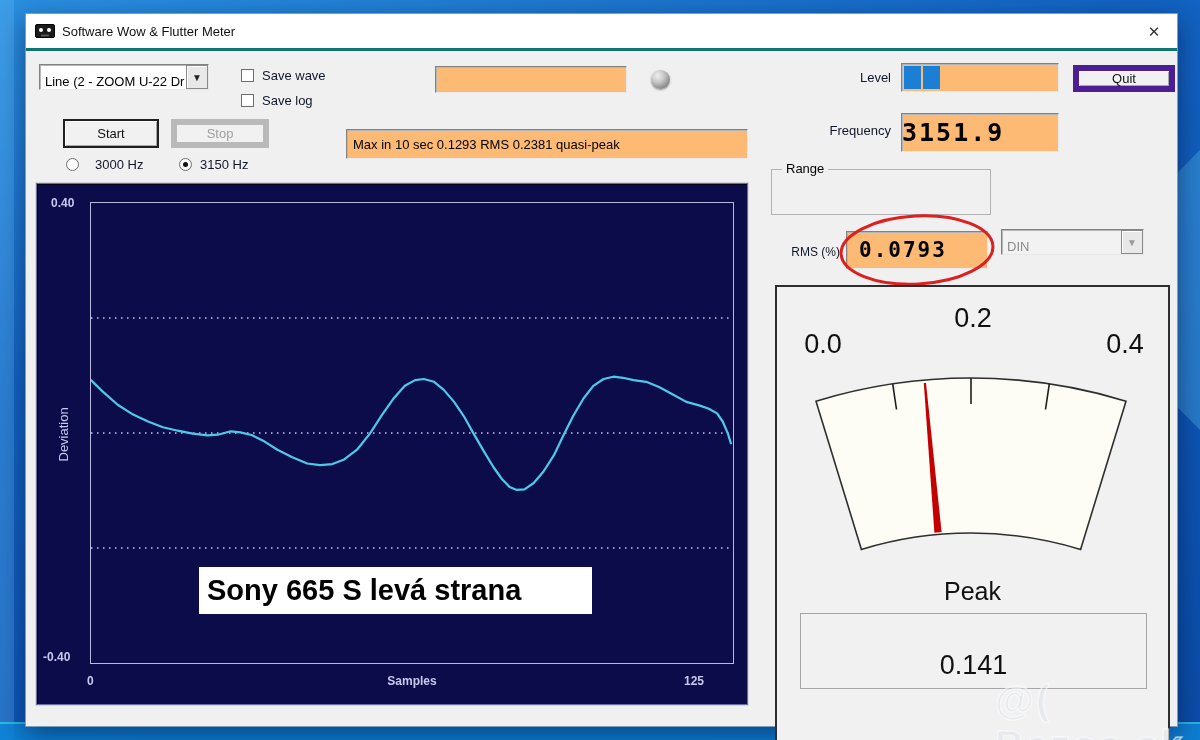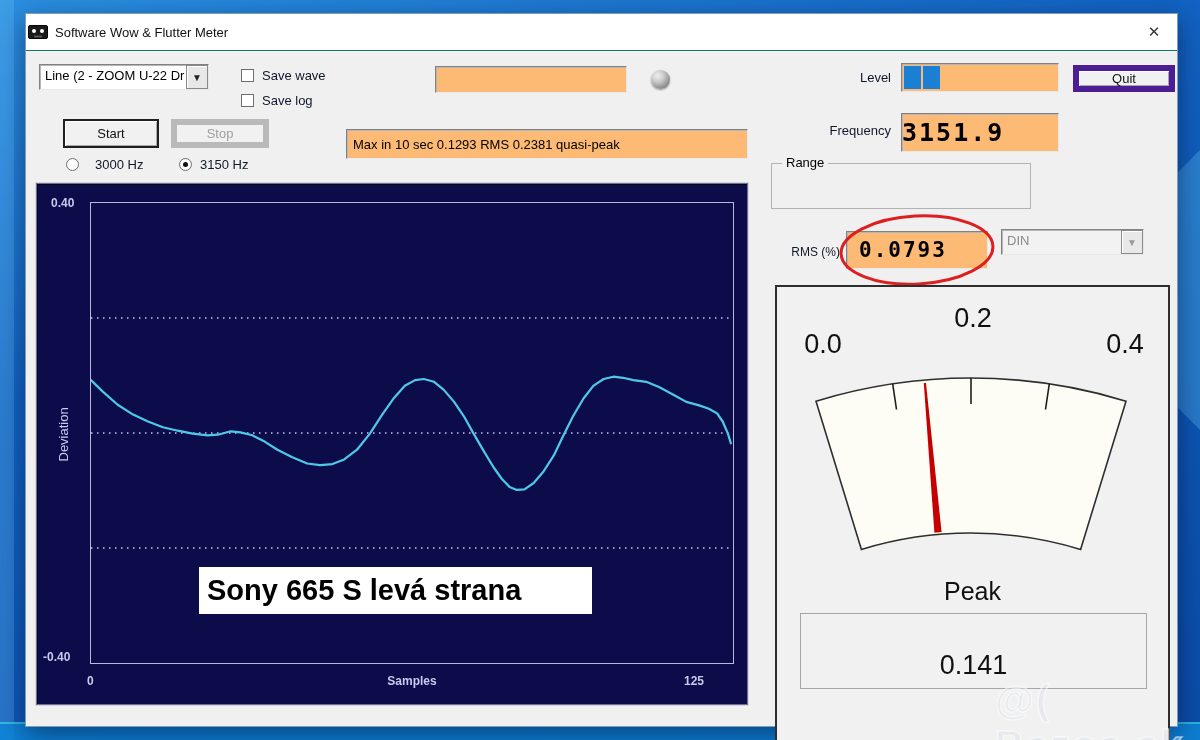--- a/index.html
+++ b/index.html
@@ -10,22 +10,22 @@
     position:relative; color:#000;
   }
   .facet { position:absolute; pointer-events:none; }
   .window {
     position:absolute; left:25px; top:13px; width:1153px; height:714px;
     background:#f0f0f0; border:1px solid #7f9db9;
     box-shadow:0 8px 24px rgba(0,0,30,.45);
   }
   .titlebar {
     position:absolute; left:0; top:0; right:0; height:37px; background:#ffffff;
-    display:flex; align-items:center; padding-left:2px;
-    border-bottom:1px solid #0f766e; font-size:13px;
+    display:flex; align-items:center; padding-left:9px;
+    border-bottom:3px solid #0f766e; font-size:13px;
   }
   .titlebar .ttl { margin-left:7px; color:#111; }
   .closebox {
     position:absolute; right:0; top:0; width:46px; height:36px;
     display:flex; align-items:center; justify-content:center;
     font-size:15px; color:#333; cursor:default;
   }
   .abs { position:absolute; }
   .lbl { font-size:13px; color:#0f172a; }
   .sunken {
@@ -38,21 +38,21 @@
     box-shadow:inset 1px 1px 0 #ffffff, inset -1px -1px 0 #a9a9a9;
     display:flex; align-items:center; justify-content:center;
   }
   .btn.default { border:2px solid #1f1f1f; }
   .btn.disabled { color:#9f9f9f; border-color:#b9b9b9; box-shadow:none; }
   .check { width:13px; height:13px; background:#fff; border:1px solid #6e6e6e; display:inline-block; }
   .radio { width:13px; height:13px; background:#fff; border:1px solid #6e6e6e; border-radius:50%; display:inline-block; position:relative; }
   .radio.sel::after { content:""; position:absolute; left:3px; top:3px; width:5px; height:5px; border-radius:50%; background:#111; }
   .ctl-row { display:flex; align-items:center; gap:8px; font-size:13px; }
   .combo { display:flex; }
-  .combo .field { flex:1; padding:3px 5px; font-size:13px; overflow:hidden; white-space:nowrap; }
+  .combo .field { flex:1; padding:9px 5px; font-size:13px; overflow:hidden; white-space:nowrap; }
   .combo .drop {
     width:22px; background:#e8e8e8; border:1px solid #8a8a8a;
     display:flex; align-items:center; justify-content:center; font-size:10px; color:#222;
     box-shadow:inset 1px 1px 0 #fff;
   }
   .combo.disabled .field { color:#8a8a8a; }
   .combo.disabled .drop { color:#9a9a9a; }
   .led {
     width:19px; height:19px; border-radius:50%;
     background:radial-gradient(circle at 35% 30%, #efefef 0%, #c9c9c9 35%, #8f8f8f 70%, #6f6f6f 100%);
@@ -147,21 +147,21 @@
 
   <div class="abs sunken" style="left:320px; top:115px; width:402px; height:30px; display:flex; align-items:center; padding:0 6px; font-size:13px;">
     <span>Max in 10 sec 0.1293 RMS 0.2381 quasi-peak</span>
   </div>
 
   <div class="abs lbl" style="left:770px; top:109px; width:95px; text-align:right;">Frequency</div>
   <div class="abs sunken" style="left:875px; top:99px; width:158px; height:39px; display:flex; align-items:center; ">
     <span class="mono" style="font-size:25px; letter-spacing:2px;">3151.9</span>
   </div>
 
-  <div class="abs groupbox" style="left:745px; top:149px; width:260px; height:46px;">
+  <div class="abs groupbox" style="left:745px; top:155px; width:220px; height:46px;">
     <span class="legend">Range</span>
   </div>
 
   <div class="abs lbl" style="left:752px; top:231px; width:62px; text-align:right; font-size:12px;">RMS (%)</div>
   <div class="abs sunken" style="left:820px; top:217px; width:142px; height:38px; display:flex; align-items:center; padding-left:12px;">
     <span class="mono" style="font-size:21px; letter-spacing:2px;">0.0793</span>
   </div>
 
   <svg class="abs" style="left:800px; top:194px; pointer-events:none;" width="180" height="86" viewBox="0 0 180 86">
     <ellipse cx="91" cy="42" rx="76" ry="34" fill="none" stroke="#dd1f1f" stroke-width="3" transform="rotate(-3 91 42)"></ellipse>

